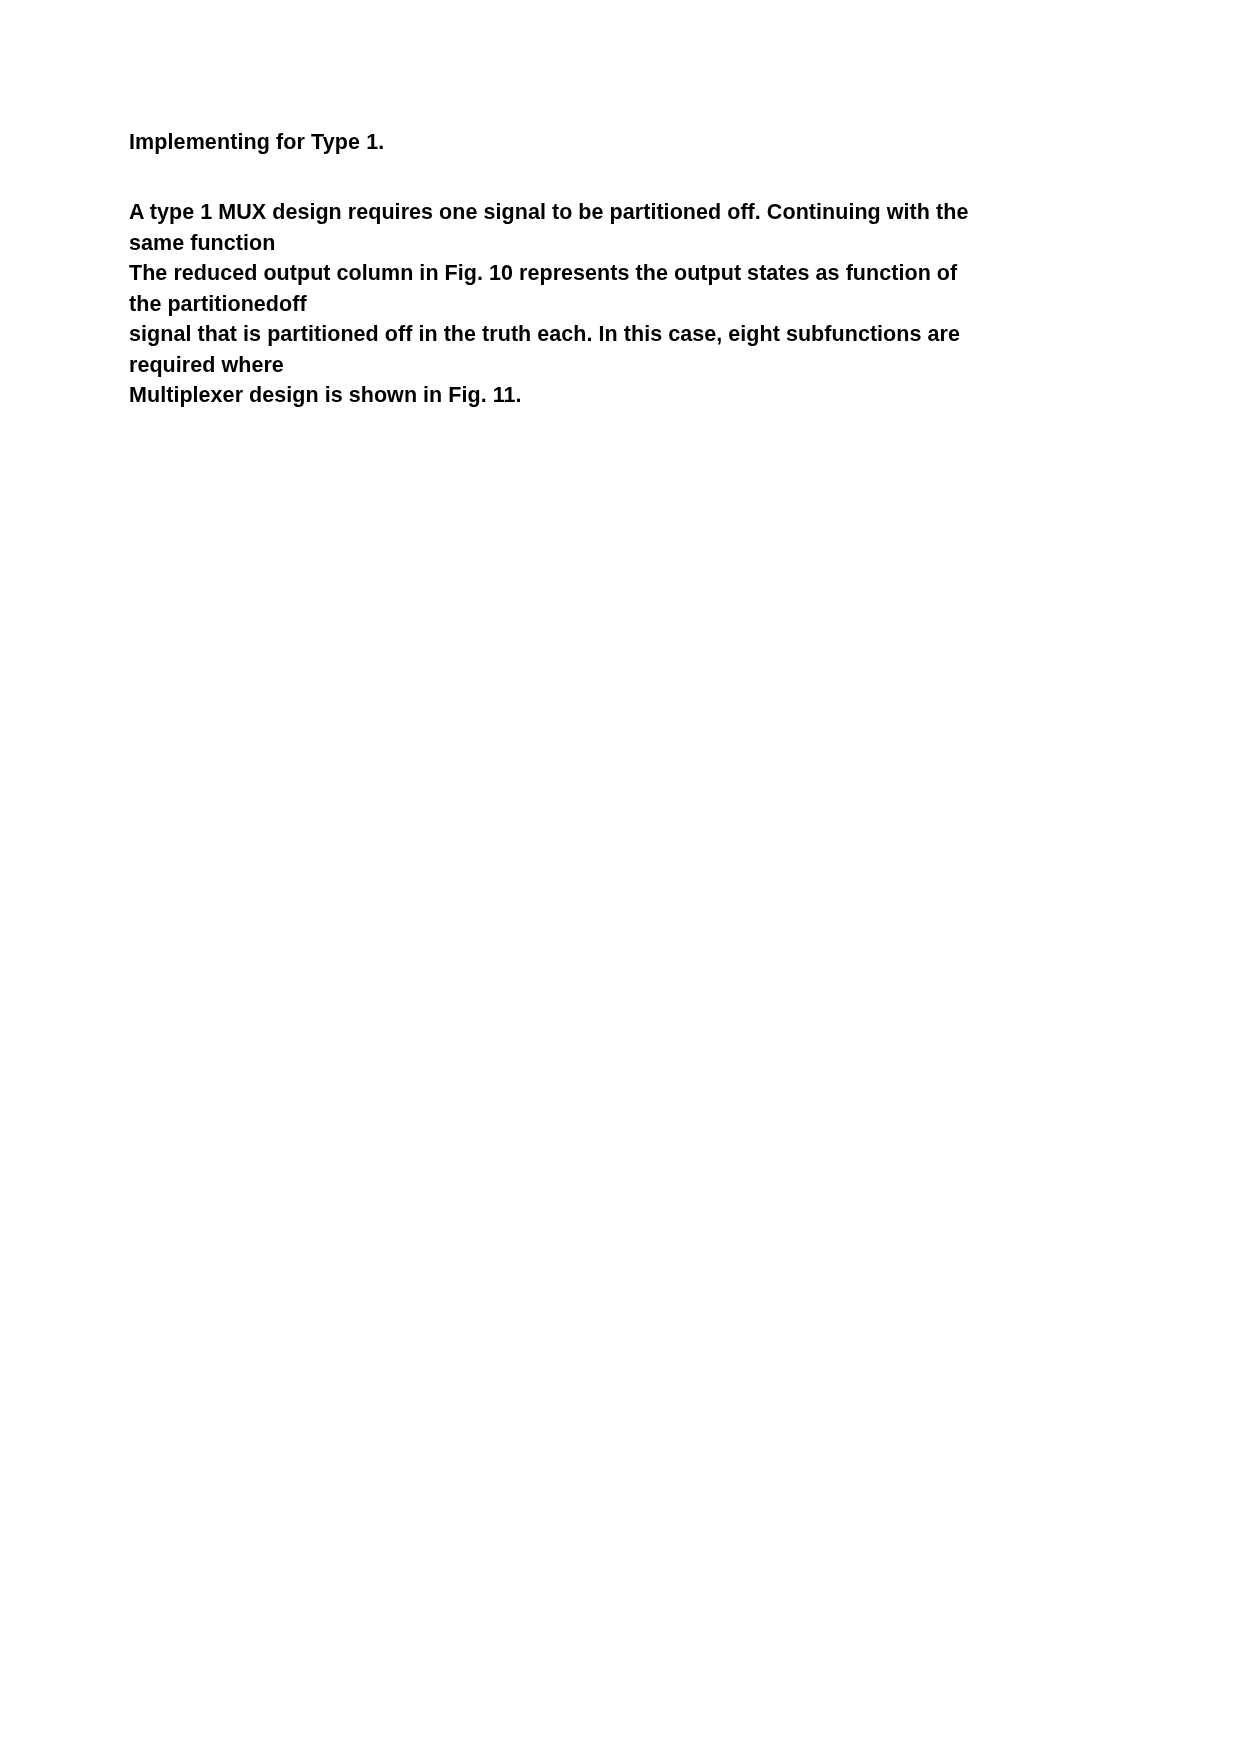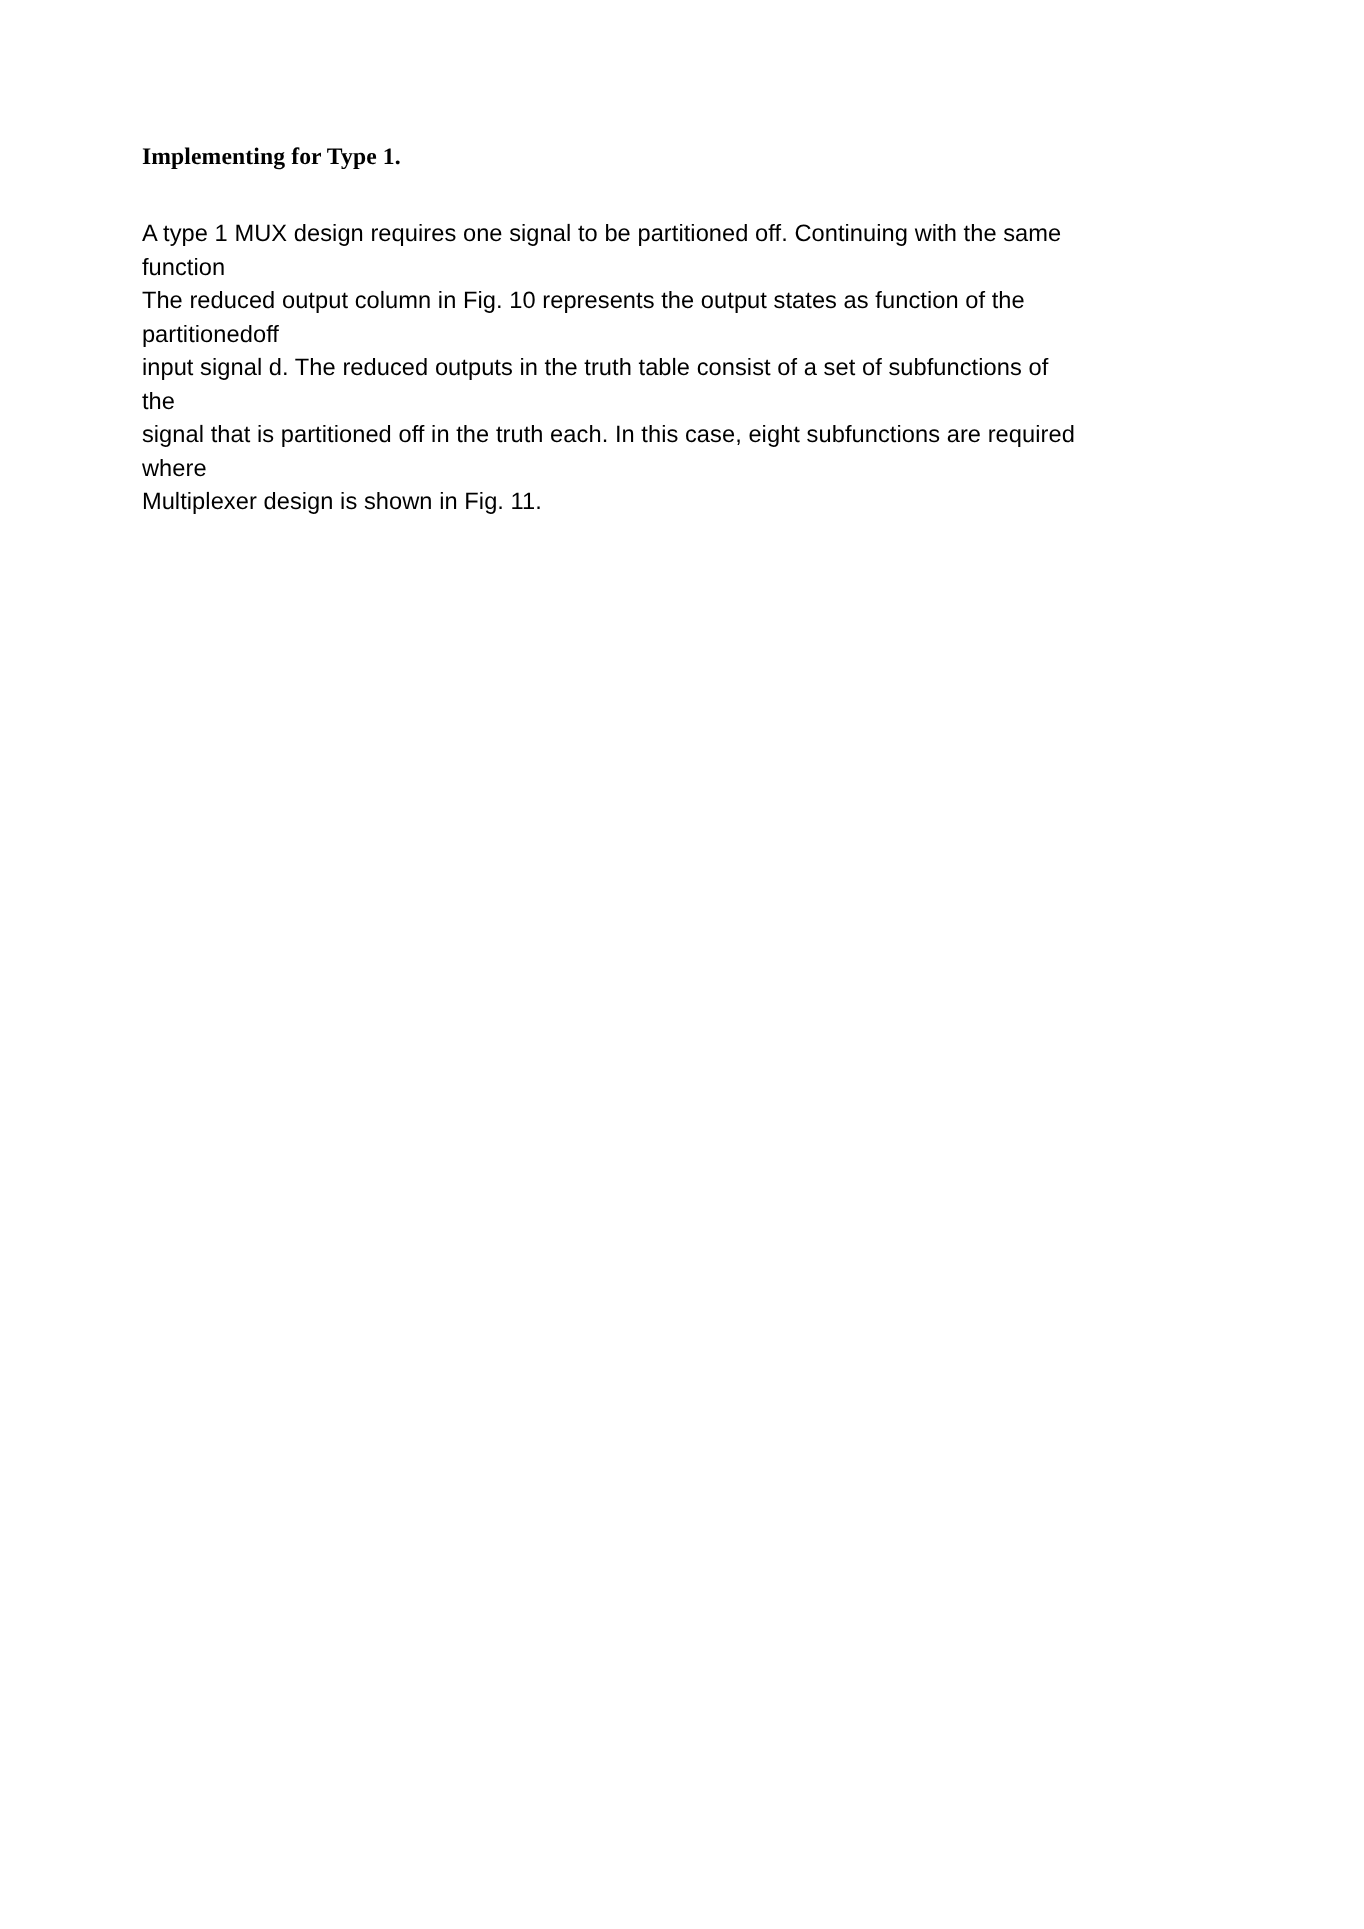--- a/index.html
+++ b/index.html
@@ -26,43 +26,41 @@
     left: 129px;
     top: 128px;
     width: 860px;
   }
   .doc-heading {
     font-size: 21.5px;
     font-weight: bold;
     line-height: 1.35;
     letter-spacing: 0.1px;
     margin: 0 0 0 0;
-    font-family: Liberation Serif, serif;
   }
   .body-block {
     margin-top: 40px;
   }
   .body-line {
     font-size: 21.5px;
-    font-weight: 400;
+    font-weight: 700;
     line-height: 1.42;
     letter-spacing: 0.05px;
     white-space: pre-wrap;
   }
 </style>
 </head>
 <body>
 
 <div class="page">
   <div class="content">
 
     <h1 class="doc-heading">Implementing for Type 1.</h1>
 
     <div class="body-block">
       <div class="body-line">A type 1 MUX design requires one signal to be partitioned off. Continuing with the same function</div>
       <div class="body-line">The reduced output column in Fig. 10 represents the output states as function of the partitionedoff</div>
-      <div class="body-line">input signal d. The reduced outputs in the truth table consist of a set of subfunctions of the</div>
       <div class="body-line">signal that is partitioned off in the truth each. In this case, eight subfunctions are required where</div>
       <div class="body-line">Multiplexer design is shown in Fig. 11.</div>
     </div>
 
   </div>
 </div>
 
 </body></html>

